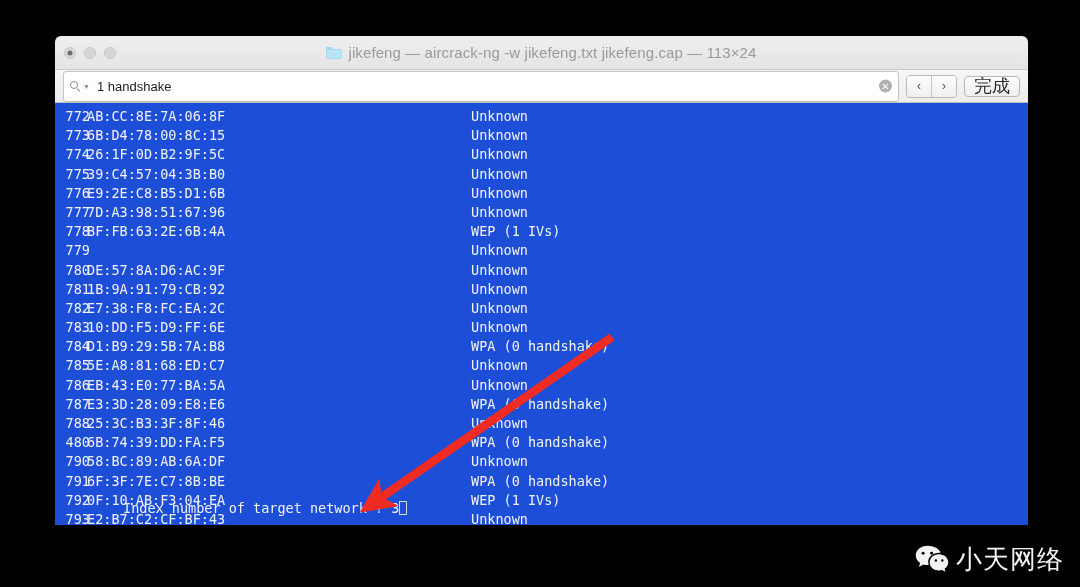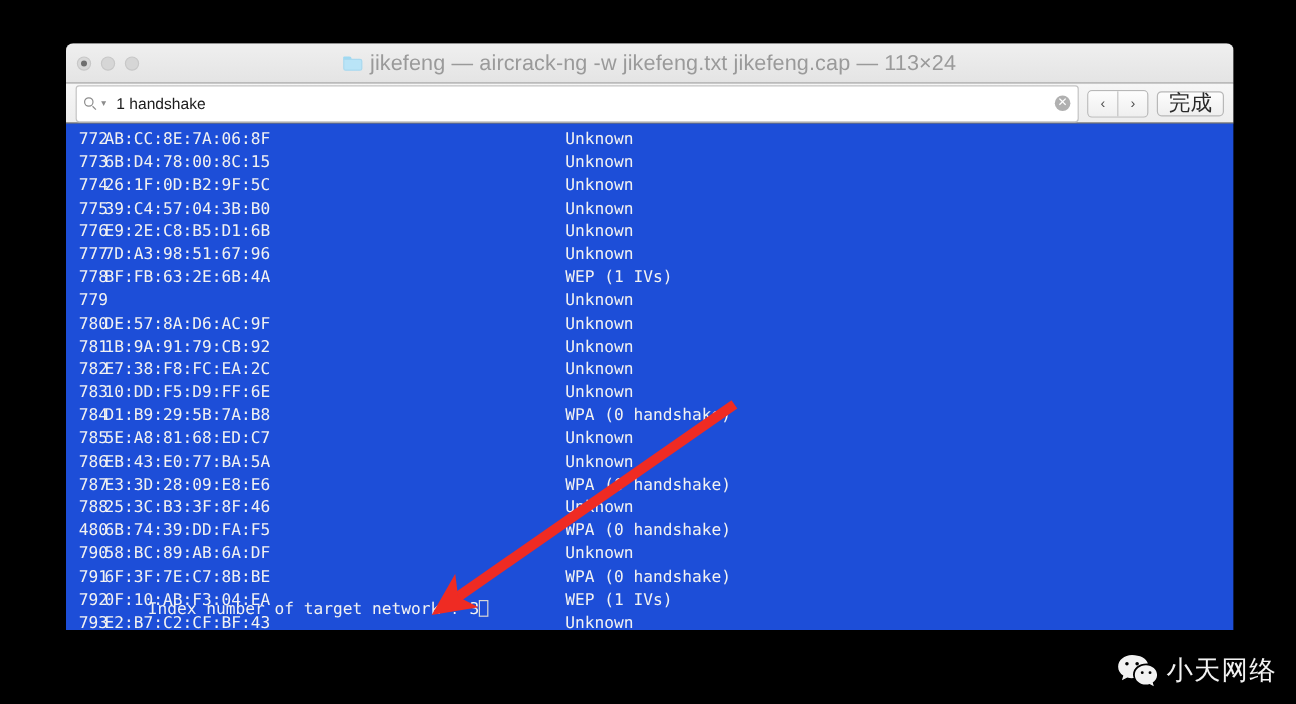--- a/index.html
+++ b/index.html
@@ -69,21 +69,21 @@
     left: 50%; top: 50%;
     transform: translate(-50%, -50%);
     width: 5px; height: 5px;
     border-radius: 50%;
     background: #6e6e6e;
   }
 
   #titlebar-title {
     width: 100%;
     text-align: center;
-    font-size: 18px;
+    font-size: 15px;
     color: #9a9a9a;
     letter-spacing: 0.1px;
     display: flex;
     align-items: center;
     justify-content: center;
     gap: 6px;
     font-family: "Liberation Sans", sans-serif;
   }
   .folder-icon {
     display: inline-block;
@@ -294,21 +294,21 @@
   #watermark {
     position: absolute;
     right: 16px;
     bottom: 13px;
     display: flex;
     align-items: center;
     gap: 7px;
   }
   #wechat-icon { width: 34px; height: 30px; flex: 0 0 auto; }
   #watermark-text {
-    font-size: 22px;
+    font-size: 26px;
     color: #f2f2f2;
     font-family: "Liberation Sans", sans-serif;
     letter-spacing: 1px;
     line-height: 1;
   }
 </style>
 </head>
 <body>
 
 <div id="screen">

